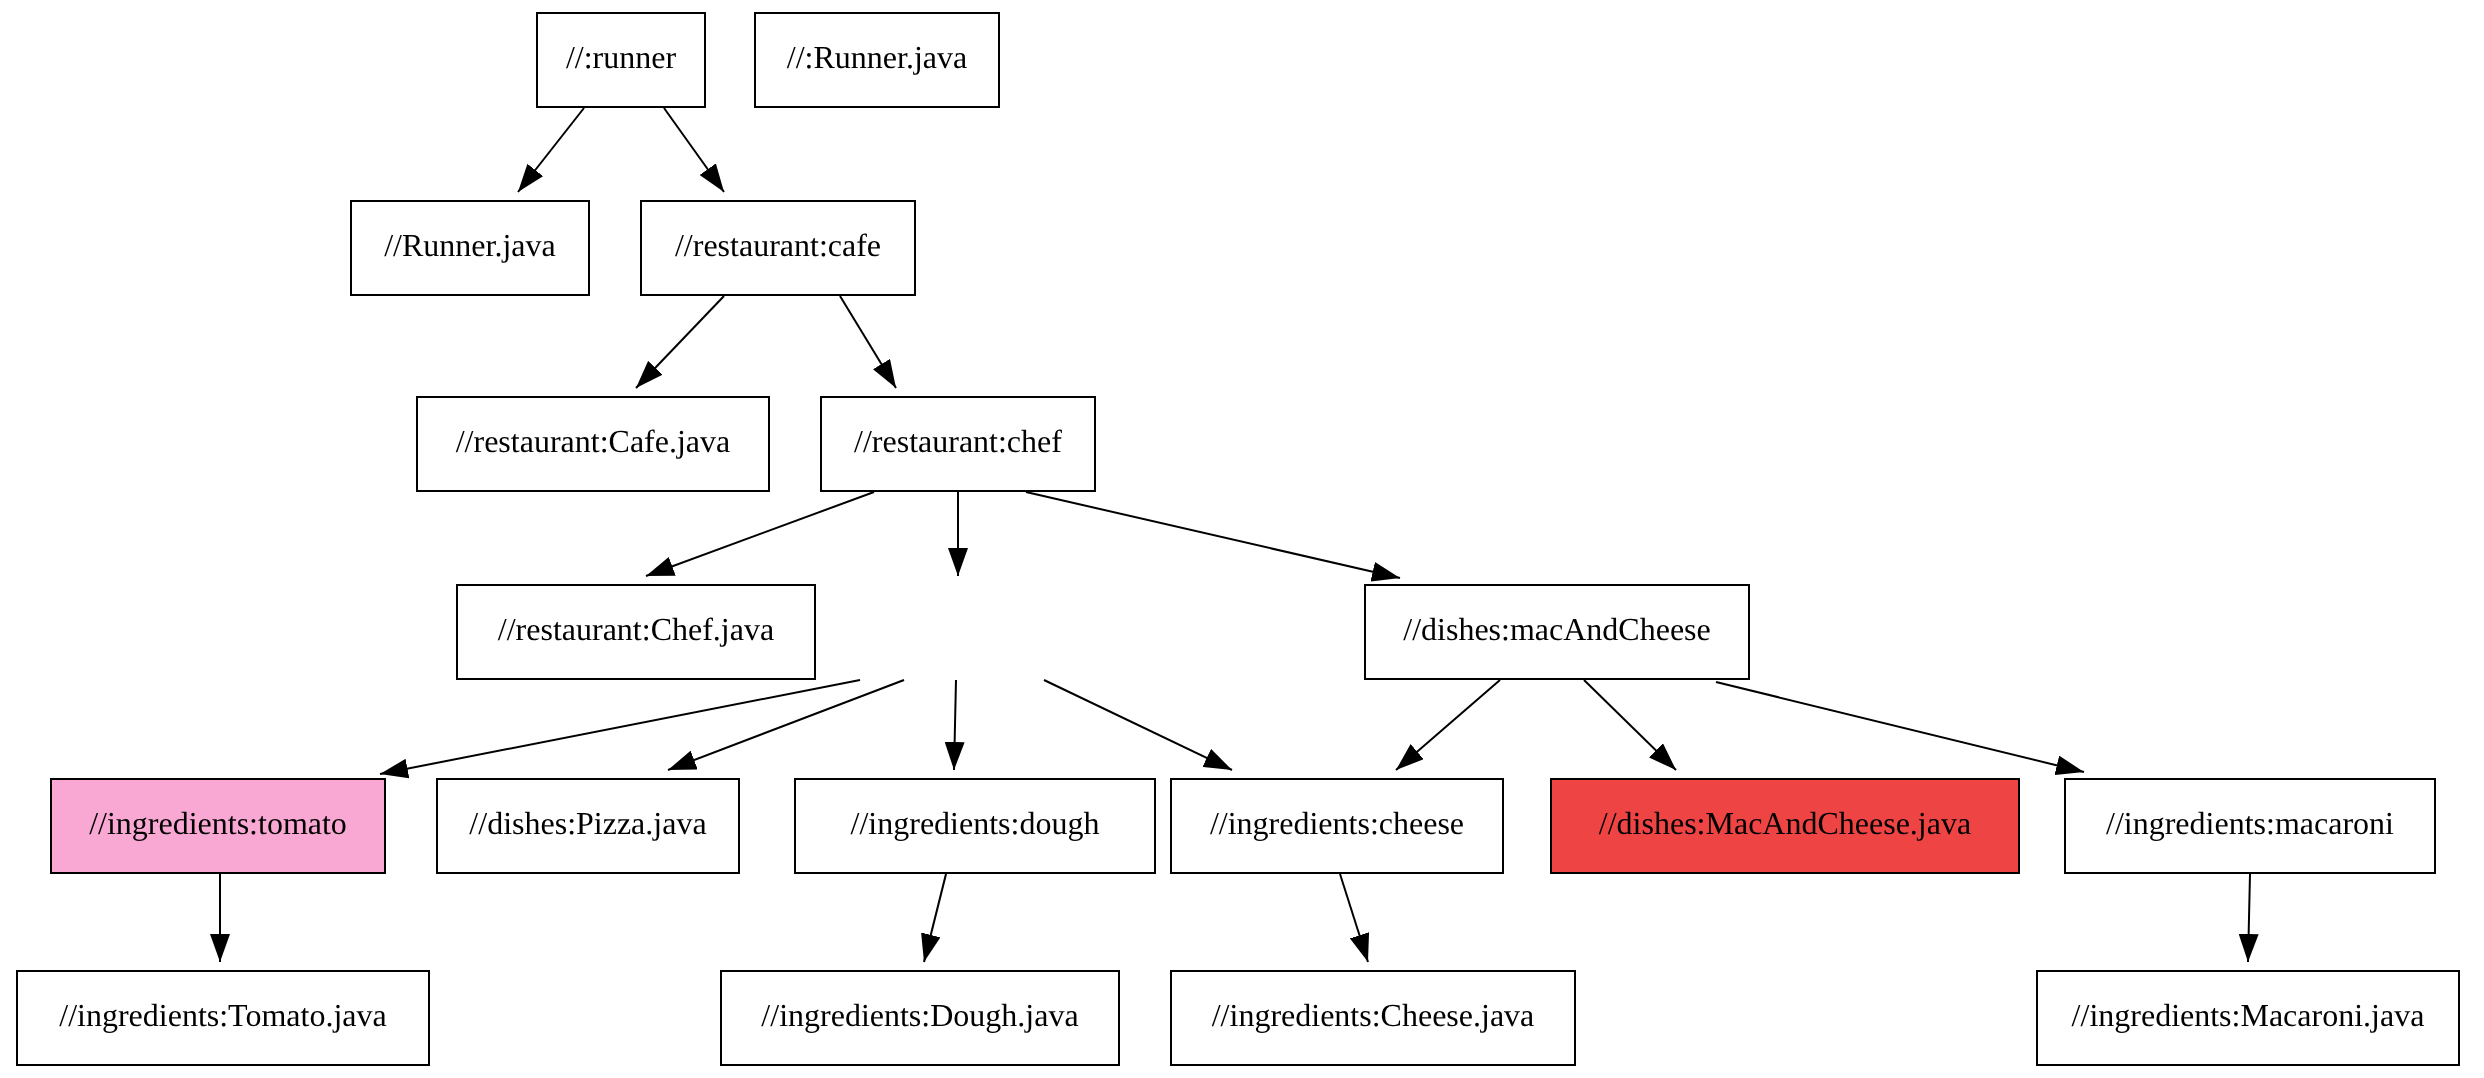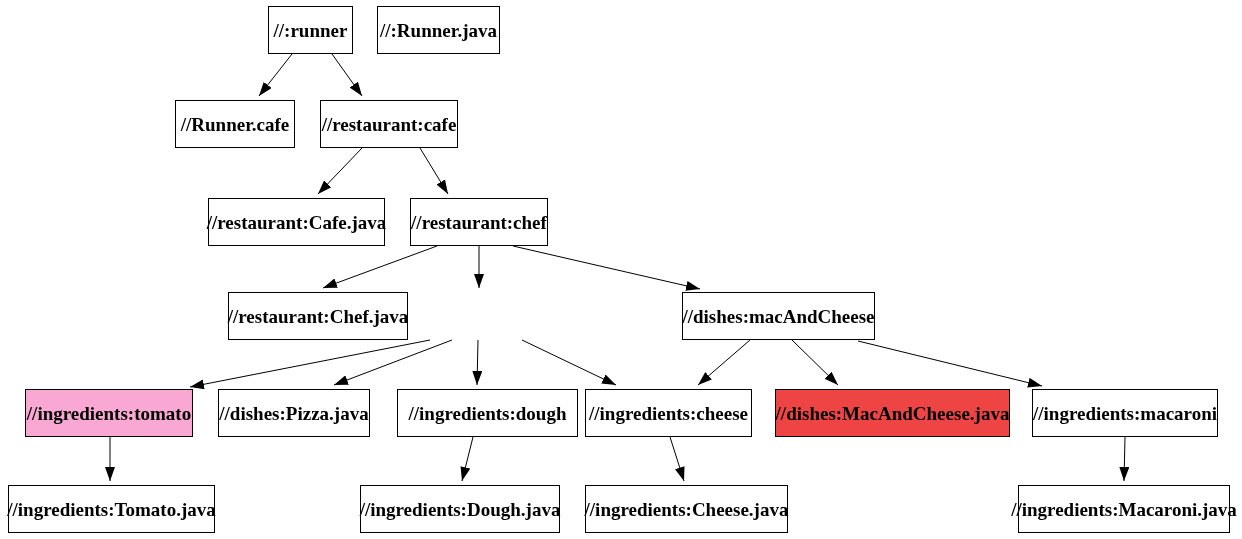--- a/index.html
+++ b/index.html
@@ -34,24 +34,23 @@
     position: absolute;
     box-sizing: border-box;
     background: #ffffff;
     border: 1px solid #000000;
     display: flex;
     align-items: center;
     justify-content: center;
     white-space: nowrap;
   }
   .node span {
-    font-size: 19px;
+    font-size: 16px;
     color: #000000;
     line-height: 1;
-    font-weight: bold;
   }
 </style>
 </head>
 <body>
 
 <div class="canvas">
   <svg class="edges-layer" id="edges-layer" viewBox="0 0 1242 539">
       <defs>
         <marker id="arrowhead" viewBox="0 0 14 10" refX="14" refY="5" markerWidth="14" markerHeight="10" markerUnits="userSpaceOnUse" orient="auto">
           <path d="M0,0 L14,5 L0,10 Z" fill="#000000"></path>
@@ -77,21 +76,21 @@
       <line x1="1125" y1="437" x2="1124" y2="481" stroke="#000000" stroke-width="1" marker-end="url(#arrowhead)"></line>
     </svg>
   <div class="nodes-layer" id="nodes-layer">
       <div class="node" style="left: 268px; top: 6px; width: 85px; height: 48px; background: rgb(255, 255, 255); border-color: rgb(0, 0, 0);">
         <span style="color: rgb(0, 0, 0);">//:runner</span>
       </div>
       <div class="node" style="left: 377px; top: 6px; width: 123px; height: 48px; background: rgb(255, 255, 255); border-color: rgb(0, 0, 0);">
         <span style="color: rgb(0, 0, 0);">//:Runner.java</span>
       </div>
       <div class="node" style="left: 175px; top: 100px; width: 120px; height: 48px; background: rgb(255, 255, 255); border-color: rgb(0, 0, 0);">
-        <span style="color: rgb(0, 0, 0);">//Runner.cafe</span>
+        <span style="color: rgb(0, 0, 0);">//Runner.java</span>
       </div>
       <div class="node" style="left: 320px; top: 100px; width: 138px; height: 48px; background: rgb(255, 255, 255); border-color: rgb(0, 0, 0);">
         <span style="color: rgb(0, 0, 0);">//restaurant:cafe</span>
       </div>
       <div class="node" style="left: 208px; top: 198px; width: 177px; height: 48px; background: rgb(255, 255, 255); border-color: rgb(0, 0, 0);">
         <span style="color: rgb(0, 0, 0);">//restaurant:Cafe.java</span>
       </div>
       <div class="node" style="left: 410px; top: 198px; width: 138px; height: 48px; background: rgb(255, 255, 255); border-color: rgb(0, 0, 0);">
         <span style="color: rgb(0, 0, 0);">//restaurant:chef</span>
       </div>

